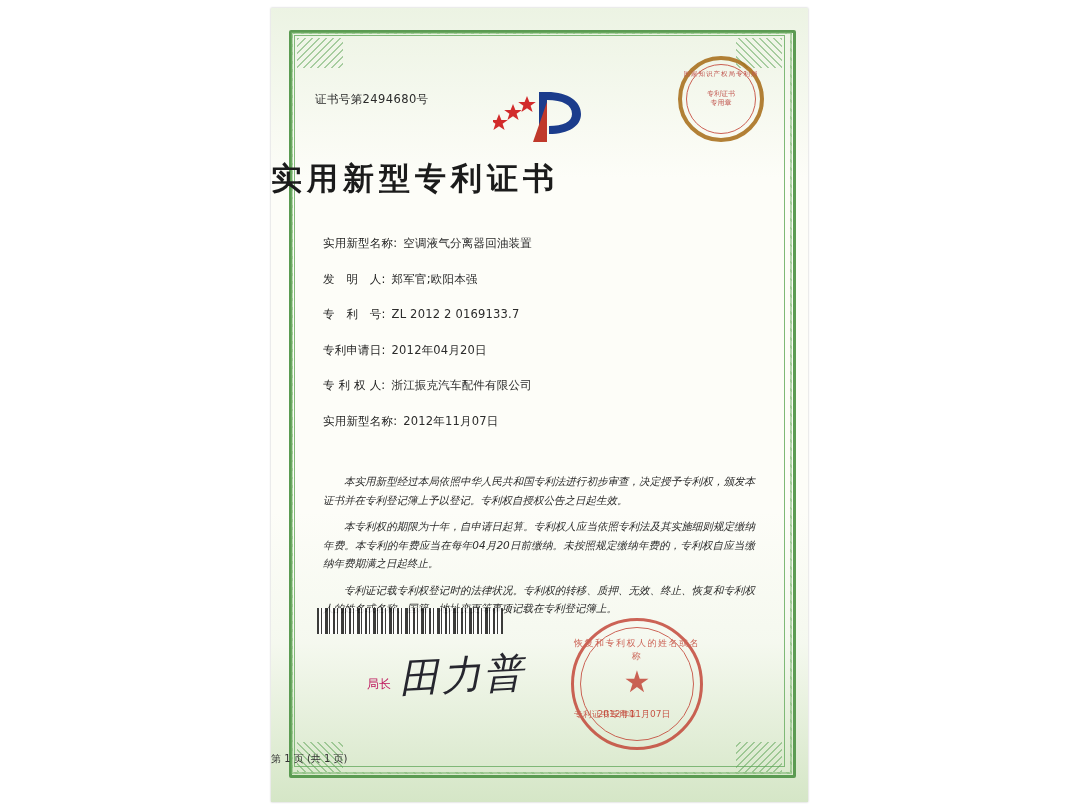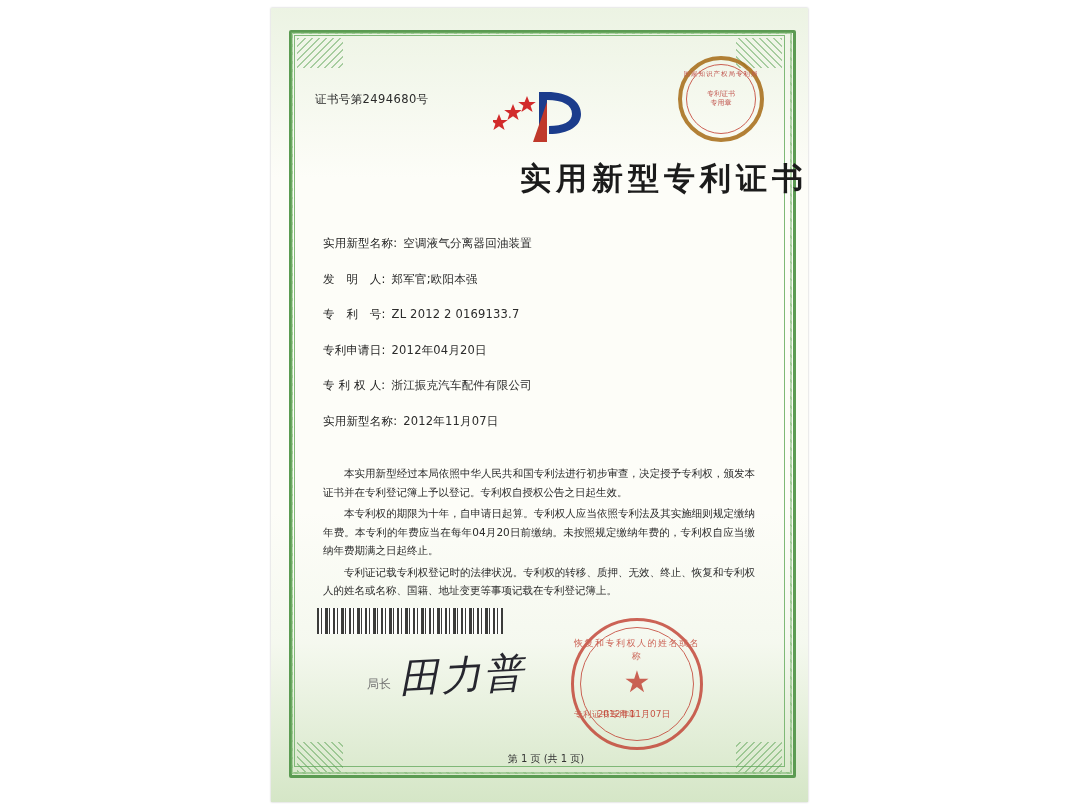--- a/index.html
+++ b/index.html
@@ -140,21 +140,21 @@
     font-size: 6.5px;
     color: #b5302a;
     letter-spacing: 1px;
     font-family: "DejaVu Sans", sans-serif;
   }
 
   
   .doc-title {
     position: absolute;
     left: 0; right: 0; top: 150px;
-    text-align: right;
+    text-align: left;
     font-size: 31px;
     font-weight: bold;
     letter-spacing: 5px;
     color: #1b1b1b;
     font-family: "DejaVu Sans", sans-serif;
   }
 
   
   .fields {
     position: absolute;
@@ -186,22 +186,23 @@
     position: absolute;
     left: 52px; top: 456px;
     width: 432px;
     font-size: 10.5px;
     line-height: 18.5px;
     color: #2b2b2b;
     text-align: justify;
     font-family: "DejaVu Sans", sans-serif;
   }
   .body-text p {
-    margin: 0 0 3px 0;
+    margin: 8px 0 3px 0;
     text-indent: 21px;
+    font-style: italic;
   }
 
   
   .barcode {
     position: absolute;
     left: 46px; top: 600px;
     width: 186px; height: 26px;
     background:
       repeating-linear-gradient(90deg,
         #1a1a1a 0 2px, #ffffff 2px 4px,
@@ -261,44 +262,43 @@
     color: #c0392b;
     opacity: 0.85;
     font-family: "DejaVu Sans", sans-serif;
   }
 
   
   .director-label {
     position: absolute;
     left: 96px; top: 668px;
     font-size: 12px;
-    color: #737373;
+    color: #be185d;
     font-family: Liberation Mono, monospace;
   }
   .signature {
     position: absolute;
     left: 128px; top: 640px;
     font-size: 40px;
     color: #15151f;
     font-style: italic;
     font-family: "DejaVu Serif", serif;
     letter-spacing: 2px;
     transform: rotate(-3deg);
     opacity: 0.92;
   }
 
   
   .page-footer {
     position: absolute;
     left: 0; right: 0; bottom: 36px;
-    text-align: center;
+    text-align: left;
     font-size: 10px;
     color: #333;
     font-family: "DejaVu Sans", sans-serif;
-    margin-left: 13px;
   }
 </style>
 </head>
 <body>
 
 <div id="page">
 
   <div class="certificate">
 
     <div class="paper-wash-top"></div>

